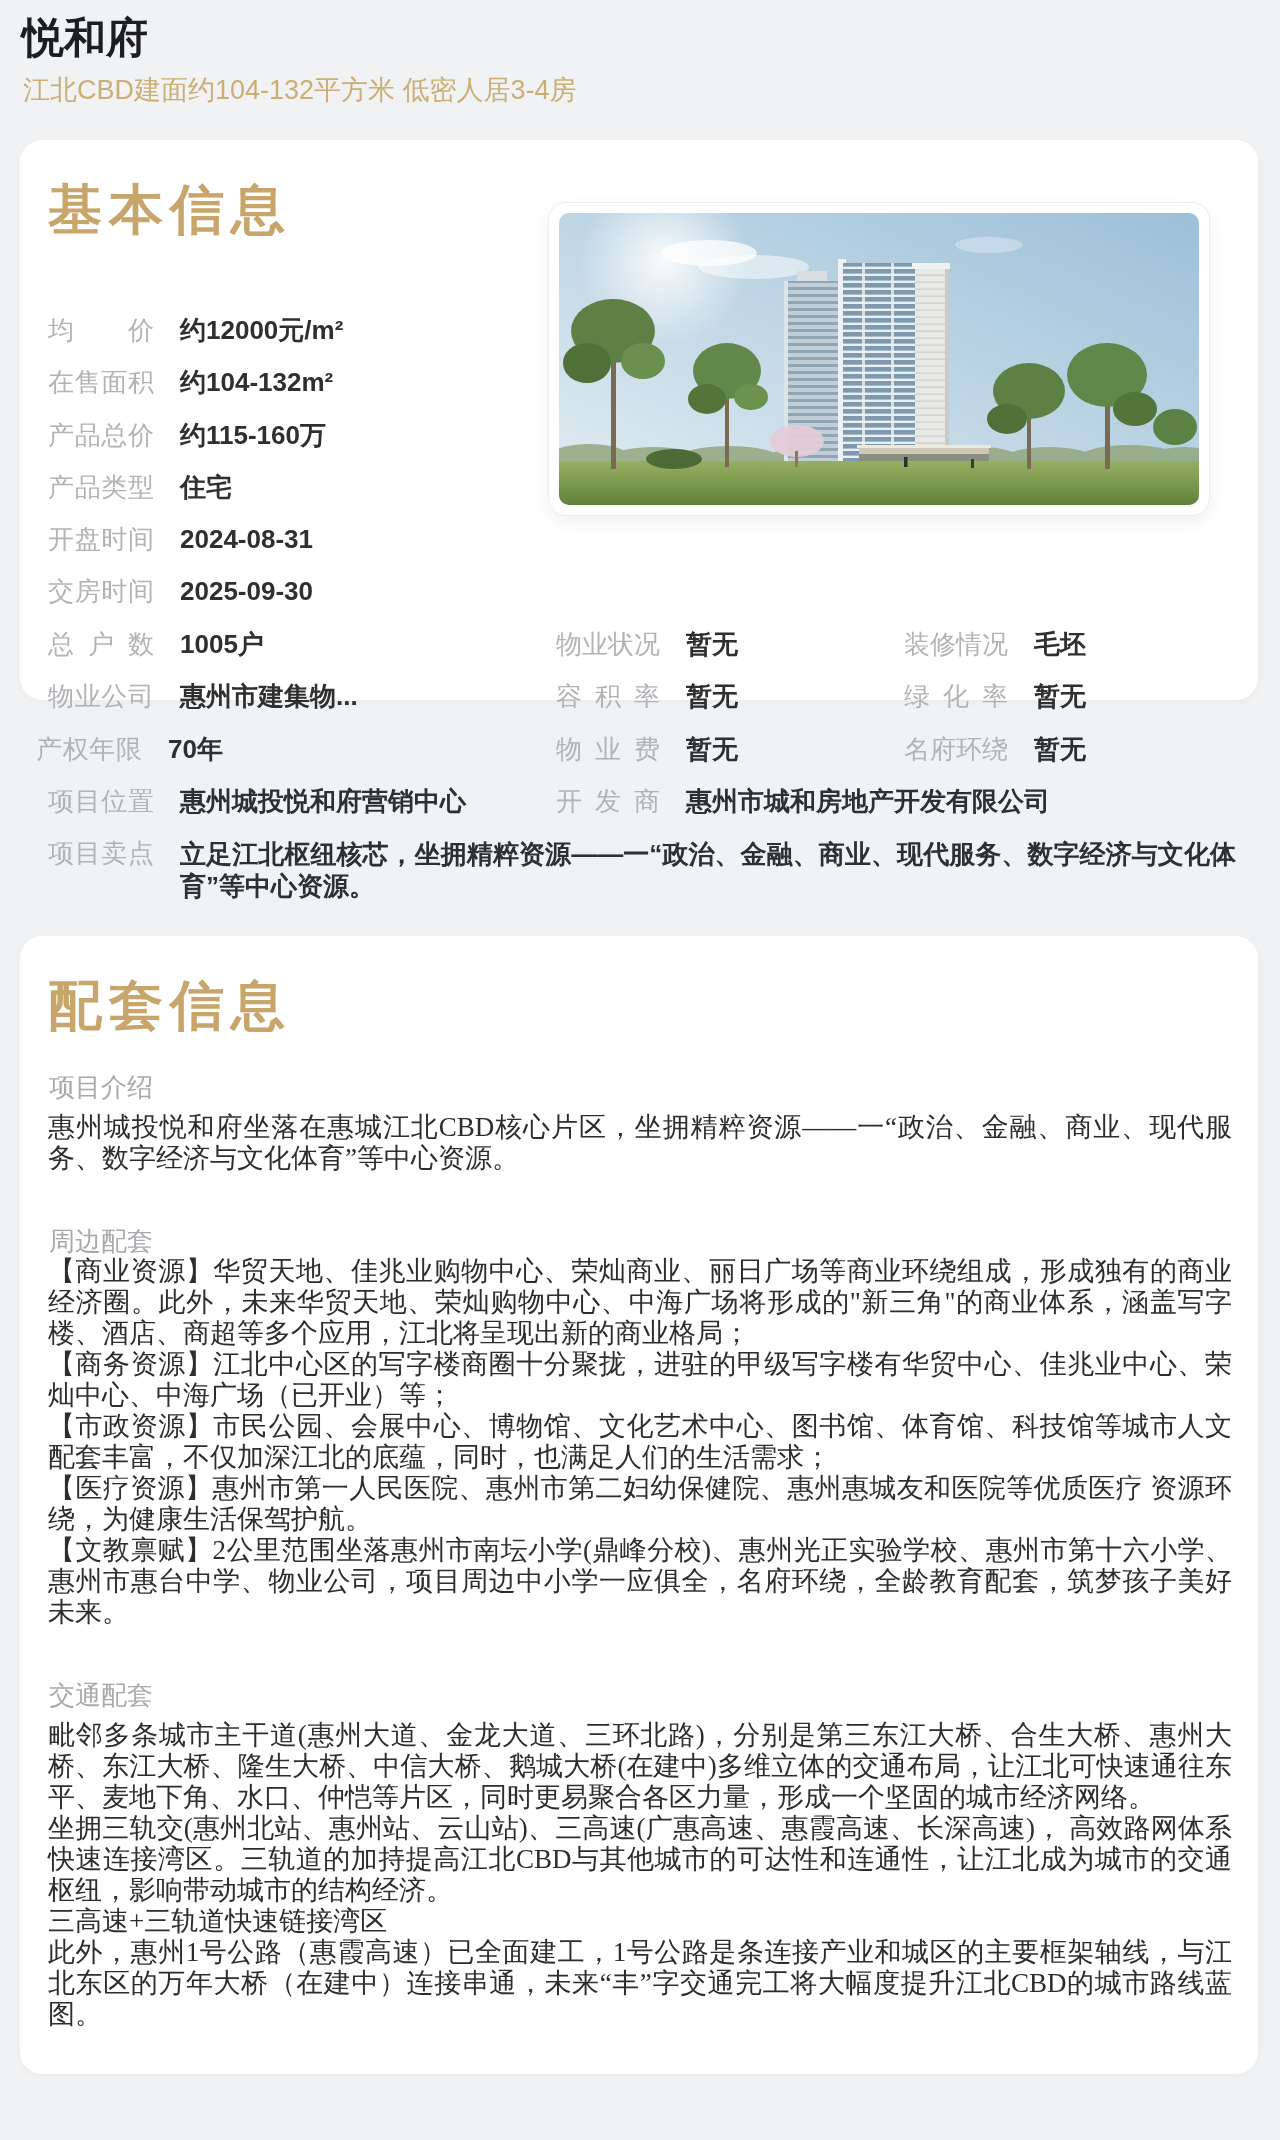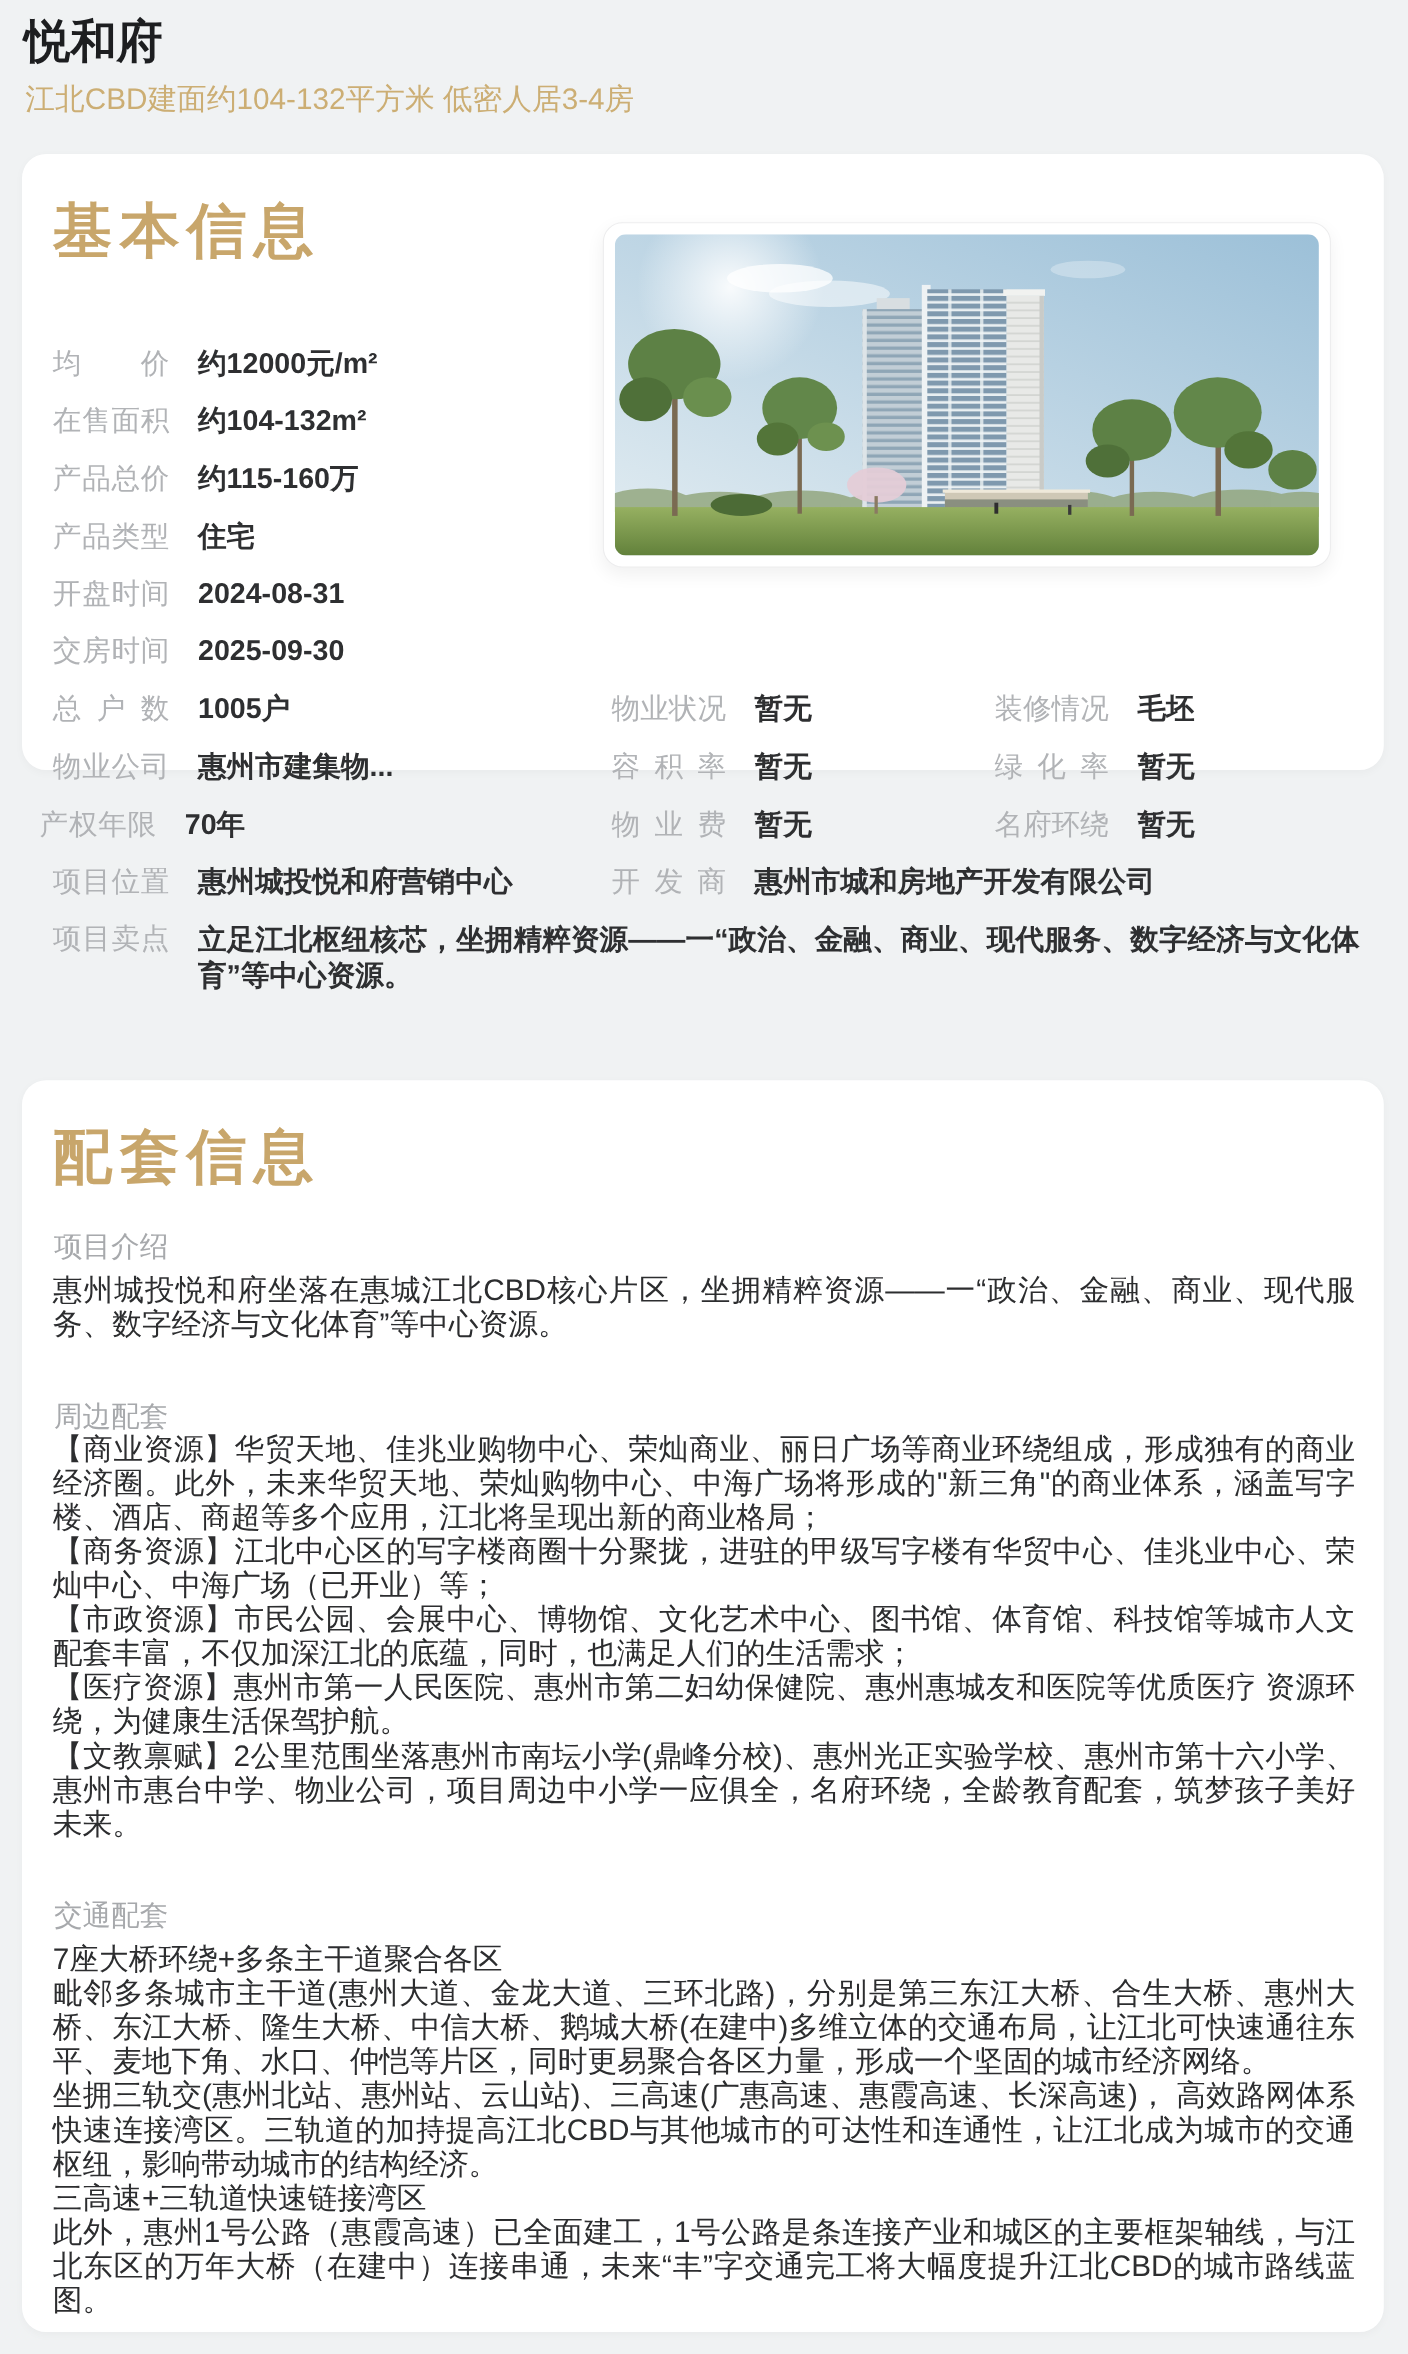--- a/index.html
+++ b/index.html
@@ -9,21 +9,21 @@
     background:#f0f2f3;
     font-family:"Liberation Sans","DejaVu Sans",sans-serif;
     color:#2c2d2f;
     overflow:hidden;
   }
   .page-title { position:absolute; left:22px; top:10px; font-size:42px; font-weight:bold; color:#1d1e20; }
   .page-subtitle { position:absolute; left:23px; top:72px; font-size:27px; color:#ccae74; white-space:nowrap; }
 
   .card { position:absolute; left:20px; width:1238px; background:#ffffff; border-radius:22px; box-shadow:0 2px 8px rgba(0,0,0,0.03); }
   #card-basic { top:140px; height:560px; }
-  #card-facility { top:982px; height:1138px; }
+  #card-facility { top:936px; height:1138px;font-family:Liberation Serif, serif; }
 
   .section-title { position:absolute; left:28px; top:34px; font-size:54px; letter-spacing:7px; color:#c8a66b; white-space:nowrap; }
 
   .photo-frame {
     position:absolute; left:528px; top:62px; width:662px; height:314px;
     background:#ffffff; border:1px solid #ededee; border-radius:18px;
     box-shadow:0 6px 16px rgba(0,0,0,0.06); padding:10px;
   }
   .photo-frame svg { display:block; width:640px; height:292px; border-radius:10px; }
 
@@ -177,19 +177,18 @@
   <div class="para-block" style="top:320px;">
     <p>【商业资源】华贸天地、佳兆业购物中心、荣灿商业、丽日广场等商业环绕组成，形成独有的商业经济圈。此外，未来华贸天地、荣灿购物中心、中海广场将形成的"新三角"的商业体系，涵盖写字楼、酒店、商超等多个应用，江北将呈现出新的商业格局；</p>
     <p>【商务资源】江北中心区的写字楼商圈十分聚拢，进驻的甲级写字楼有华贸中心、佳兆业中心、荣灿中心、中海广场（已开业）等；</p>
     <p>【市政资源】市民公园、会展中心、博物馆、文化艺术中心、图书馆、体育馆、科技馆等城市人文配套丰富，不仅加深江北的底蕴，同时，也满足人们的生活需求；</p>
     <p>【医疗资源】惠州市第一人民医院、惠州市第二妇幼保健院、惠州惠城友和医院等优质医疗 资源环绕，为健康生活保驾护航。</p>
     <p>【文教禀赋】2公里范围坐落惠州市南坛小学(鼎峰分校)、惠州光正实验学校、惠州市第十六小学、惠州市惠台中学、物业公司，项目周边中小学一应俱全，名府环绕，全龄教育配套，筑梦孩子美好未来。</p>
   </div>
 
   <div class="sec-label" style="top:742px;">交通配套</div>
   <div class="para-block" style="top:784px;">
-    <p>7座大桥环绕+多条主干道聚合各区</p>
     <p>毗邻多条城市主干道(惠州大道、金龙大道、三环北路)，分别是第三东江大桥、合生大桥、惠州大桥、东江大桥、隆生大桥、中信大桥、鹅城大桥(在建中)多维立体的交通布局，让江北可快速通往东平、麦地下角、水口、仲恺等片区，同时更易聚合各区力量，形成一个坚固的城市经济网络。</p>
     <p>坐拥三轨交(惠州北站、惠州站、云山站)、三高速(广惠高速、惠霞高速、长深高速)， 高效路网体系快速连接湾区。三轨道的加持提高江北CBD与其他城市的可达性和连通性，让江北成为城市的交通枢纽，影响带动城市的结构经济。</p>
     <p>三高速+三轨道快速链接湾区</p>
     <p>此外，惠州1号公路（惠霞高速）已全面建工，1号公路是条连接产业和城区的主要框架轴线，与江北东区的万年大桥（在建中）连接串通，未来“丰”字交通完工将大幅度提升江北CBD的城市路线蓝图。</p>
   </div>
 </section>
 
 </body></html>

